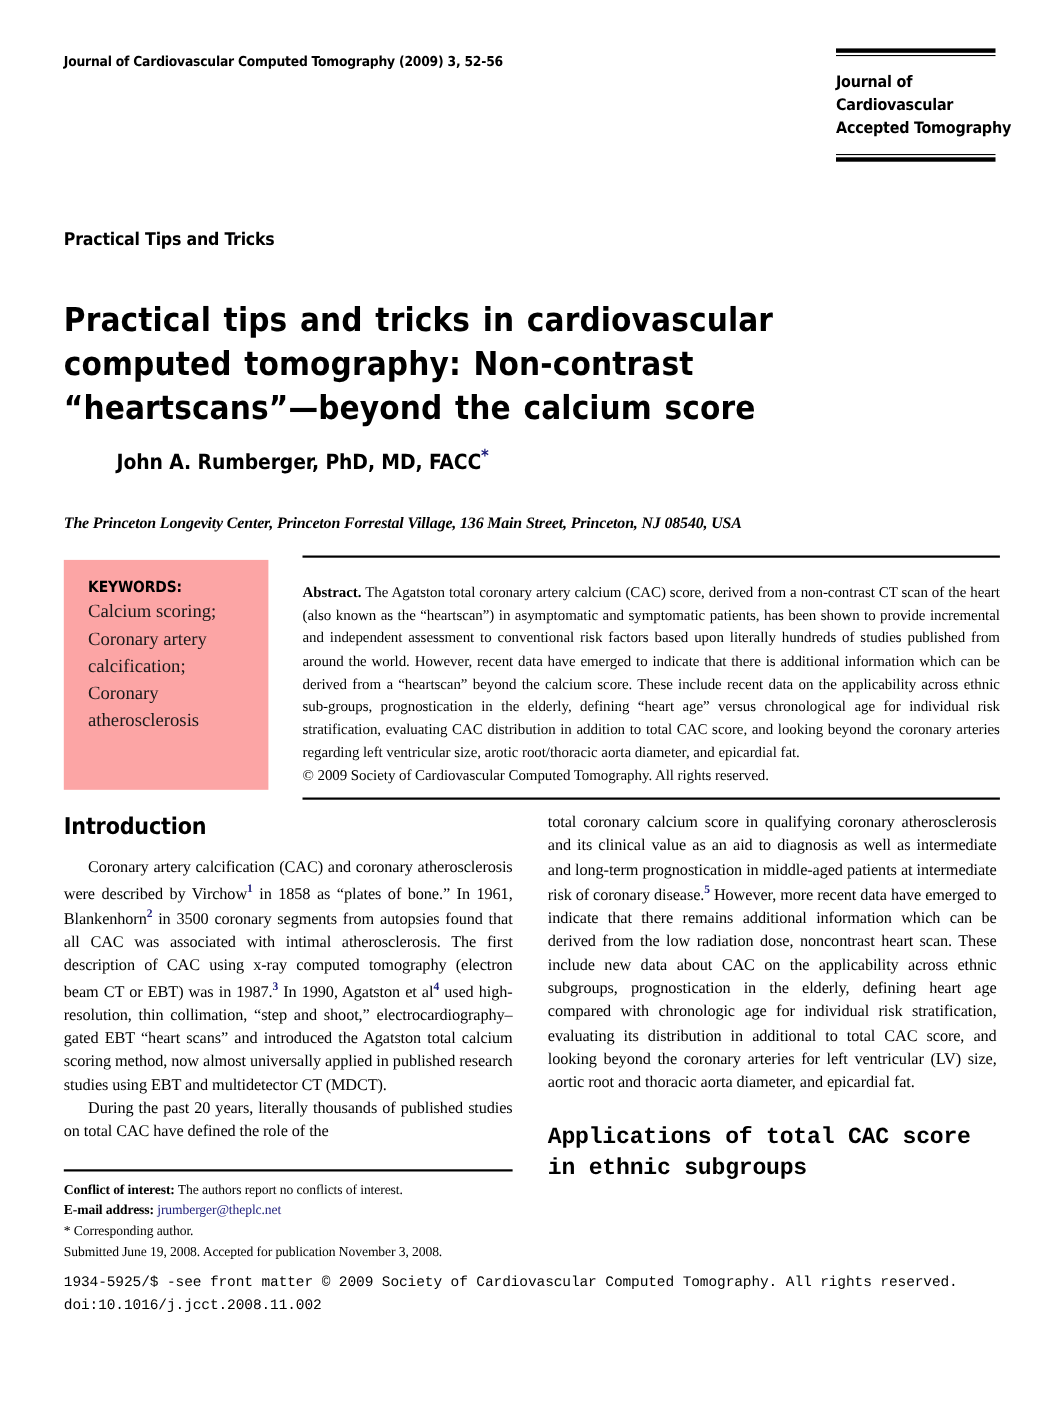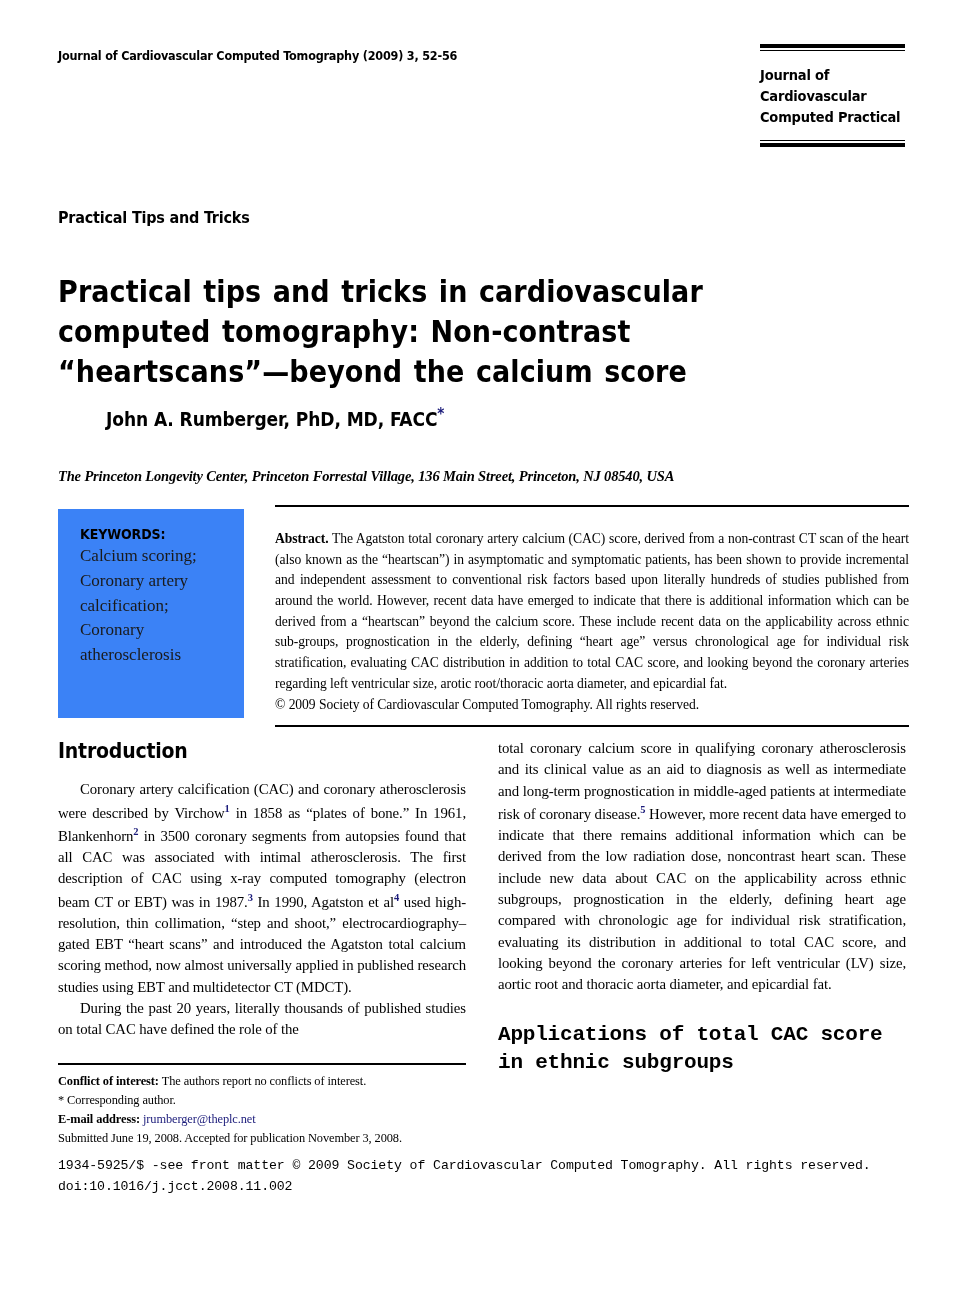--- a/index.html
+++ b/index.html
@@ -121,21 +121,21 @@
     letter-spacing: -0.15px;
   }
 
   
   .kw-box {
     position: absolute;
     left: 58px;
     top: 509px;
     width: 186px;
     height: 209px;
-    background: #3b82f6;
+    background: #fca5a5;
   }
   .kw-inner {
     padding: 17px 10px 0 22px;
   }
   .kw-head {
     font-family: "DejaVu Sans Condensed", "Liberation Sans Narrow", "Liberation Sans", sans-serif;
     font-size: 14px;
     font-weight: 700;
     letter-spacing: -0.1px;
     margin-bottom: 2px;
@@ -252,21 +252,21 @@
 <body>
 
 <div class="page">
 
   <div class="running-head">Journal of Cardiovascular Computed Tomography (2009) 3, 52-56</div>
 
   <div class="logo-block">
     <div class="logo-rule-top"></div>
     <div class="logo-line">Journal of</div>
     <div class="logo-line">Cardiovascular</div>
-    <div class="logo-line">Computed Practical</div>
+    <div class="logo-line">Accepted Tomography</div>
     <div class="logo-rule-bottom"></div>
   </div>
 
   <div class="kicker">Practical Tips and Tricks</div>
 
   <h1 class="title">Practical tips and tricks in cardiovascular computed tomography: Non-contrast “heartscans”—beyond the calcium score</h1>
 
   <div class="author">
     <span>John A. Rumberger, PhD, MD, FACC</span><sup>*</sup>
   </div>
@@ -300,22 +300,22 @@
   </div>
 
   <div class="col col-right">
     <p class="para noind"><span>total coronary calcium score in qualifying coronary atherosclerosis and its clinical value as an aid to diagnosis as well as intermediate and long-term prognostication in middle-aged patients at intermediate risk of coronary disease.</span><sup class="ref">5</sup><span> However, more recent data have emerged to indicate that there remains additional information which can be derived from the low radiation dose, noncontrast heart scan. These include new data about CAC on the applicability across ethnic subgroups, prognostication in the elderly, defining heart age compared with chronologic age for individual risk stratification, evaluating its distribution in additional to total CAC score, and looking beyond the coronary arteries for left ventricular (LV) size, aortic root and thoracic aorta diameter, and epicardial fat.</span></p>
     <h2 class="h2 later">Applications of total CAC score in ethnic subgroups</h2>
   </div>
 
   <div class="footnotes">
     <div class="fn-rule"></div>
     <div class="fn-line"><b>Conflict of interest:</b><span> The authors report no conflicts of interest.</span></div>
+    <div class="fn-line"><b>E-mail address:</b><span class="fn-email"> jrumberger@theplc.net</span></div>
     <div class="fn-line">* Corresponding author.</div>
-    <div class="fn-line"><b>E-mail address:</b><span class="fn-email"> jrumberger@theplc.net</span></div>
     <div class="fn-line">Submitted June 19, 2008. Accepted for publication November 3, 2008.</div>
   </div>
 
   <div class="bottom-matter">
     <div>1934-5925/$ -see front matter © 2009 Society of Cardiovascular Computed Tomography. All rights reserved.</div>
     <div>doi:10.1016/j.jcct.2008.11.002</div>
   </div>
 
 </div>
 

